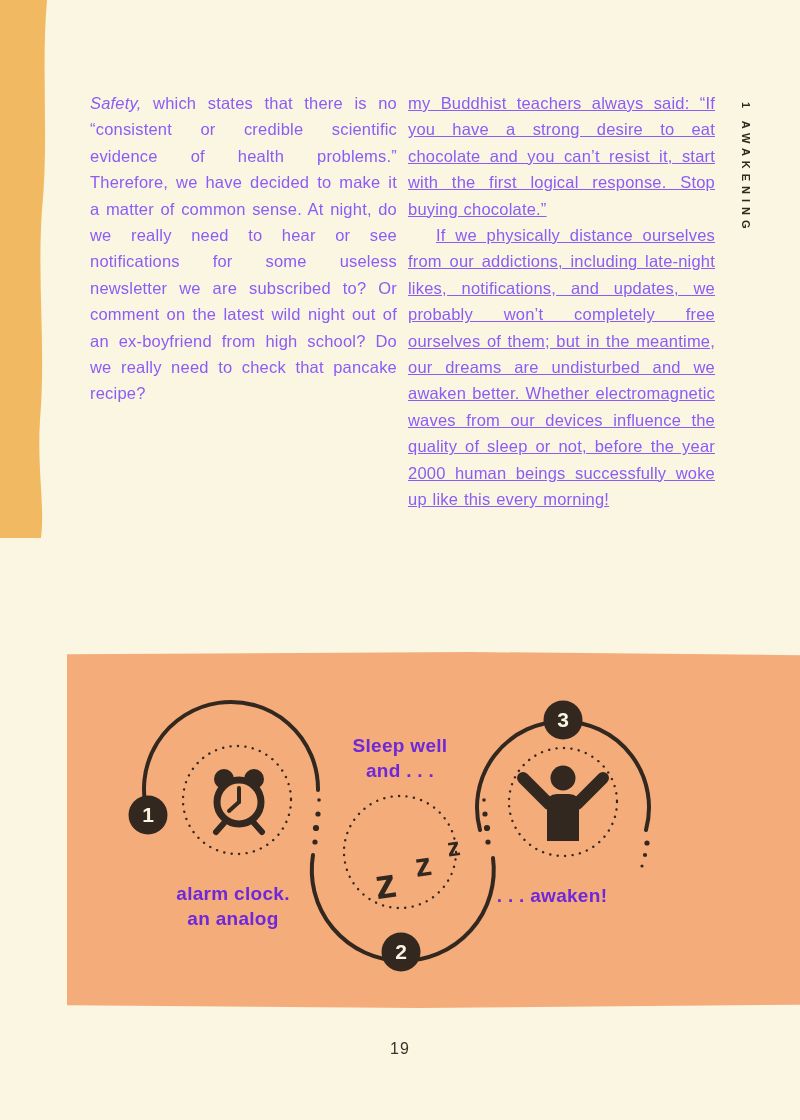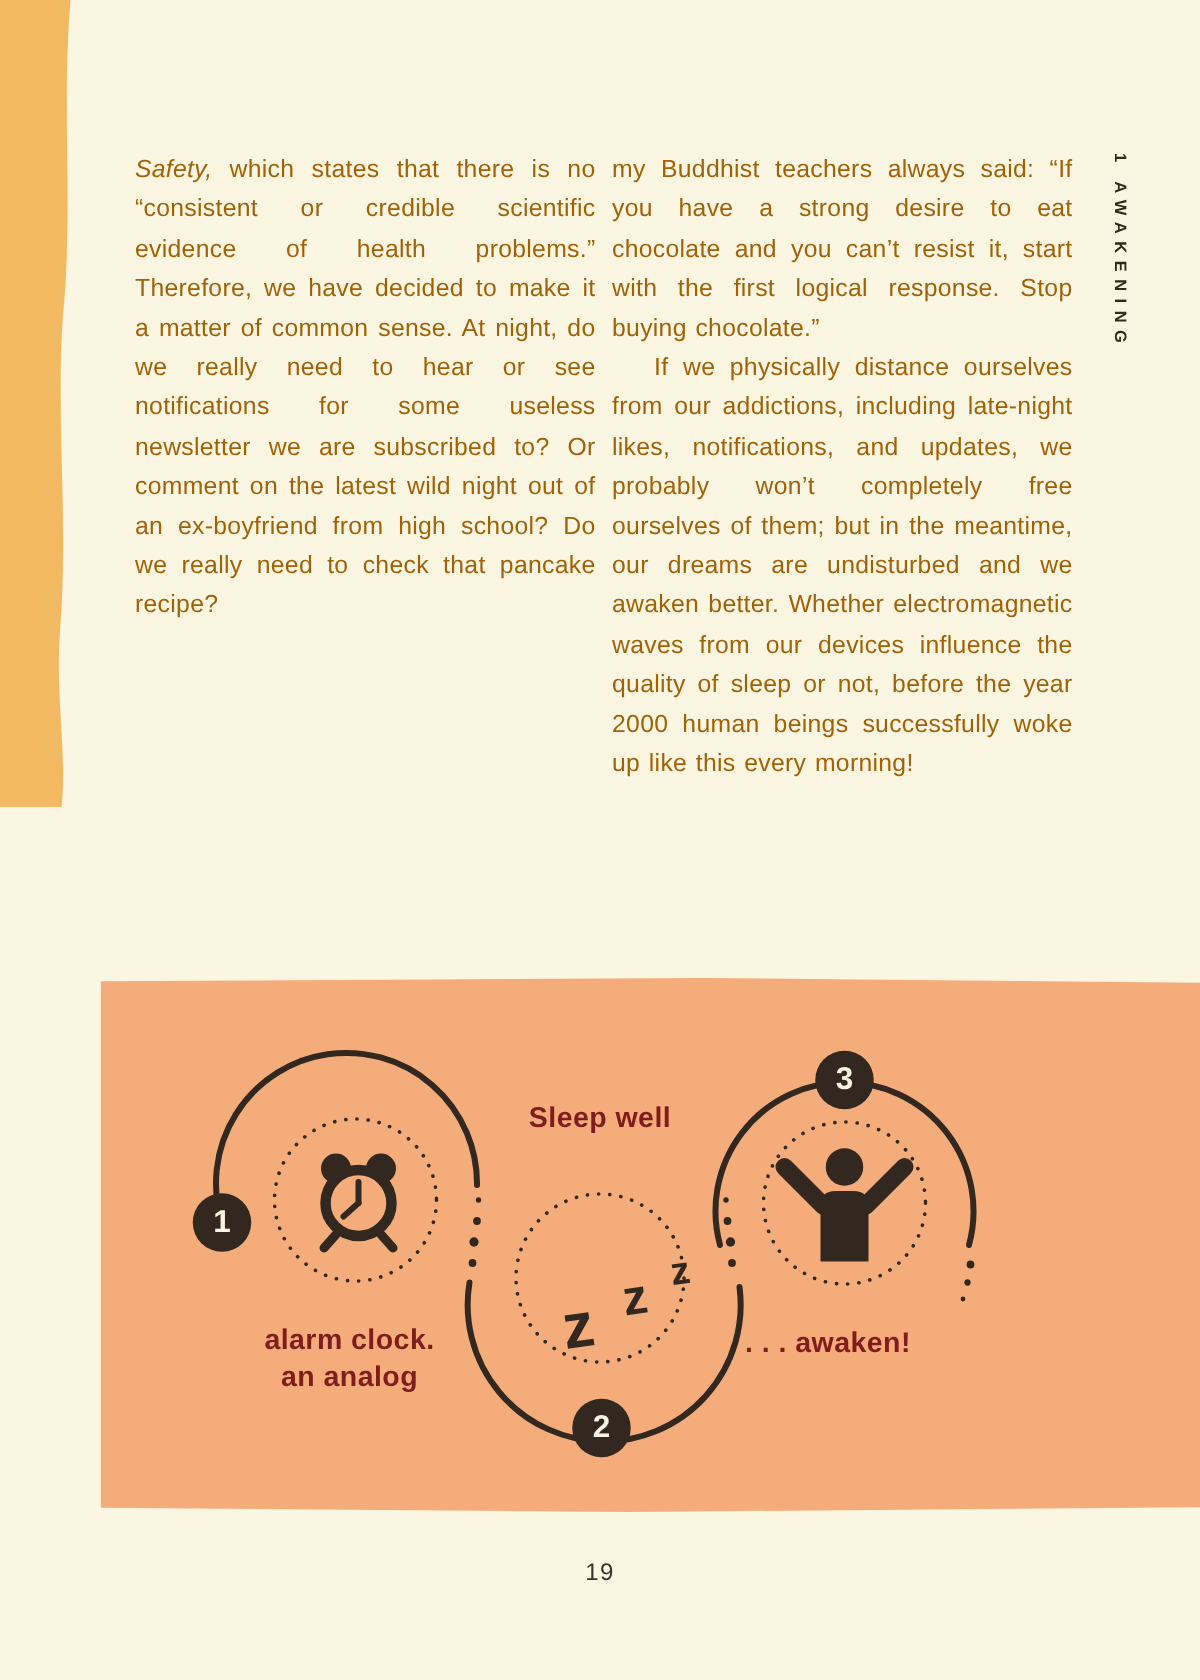--- a/index.html
+++ b/index.html
@@ -15,42 +15,42 @@
   .strip-svg{position:absolute;left:0;top:0;}
   
   .chapter-tab{
     position:absolute;left:740px;top:102px;
     writing-mode:vertical-rl;
     font-size:11px;font-weight:bold;letter-spacing:5px;
     color:#32281F;
   }
   
   .col{
-    position:absolute;top:100px;width:307px;
+    position:absolute;top:90px;width:307px;
     font-size:16.5px;line-height:26.4px;
-    color:#a16207;
+    color:#8b5cf6;
     text-align:justify;
     letter-spacing:0.2px;
     word-spacing:1px;
   }
   .col-left{left:90px;}
-  .col-right{left:408px;}
+  .col-right{left:408px;text-decoration:underline;}
   .col p{margin:0;}
   .col p.indent{text-indent:28px;}
   .lead-italic{font-style:italic;}
   
   .panel{
     position:absolute;left:67px;top:652px;width:733px;height:356px;
     background:#F5AC7B;
     clip-path:polygon(0% 0.6%, 55% 0%, 100% 0.9%, 100% 99.1%, 48% 100%, 0% 99.2%);
   }
   .panel-svg{position:absolute;left:0;top:0;}
   .panel-label{
     position:absolute;
-    color:#7f1d1d;font-weight:bold;font-size:19px;
+    color:#6d28d9;font-weight:bold;font-size:19px;
     text-align:center;line-height:25px;letter-spacing:0.3px;
   }
   .label-step2{left:253px;top:81px;width:160px;}
   .label-step1{left:86px;top:229px;width:160px;}
   .label-step3{left:405px;top:231px;width:160px;}
   .badge-num{
     position:absolute;width:40px;text-align:center;
     color:#FAF4E0;font-size:21px;font-weight:bold;
   }
   .badge-1{left:61px;top:151px;}
@@ -152,20 +152,21 @@
     <div class="badge-num badge-3">3</div>
 
     <div class="zzz">
       <span class="z1">z</span>
       <span class="z2">z</span>
       <span class="z3">z</span>
     </div>
 
     <div class="panel-label label-step2">
       <div>Sleep well</div>
+      <div>and . . .</div>
     </div>
     <div class="panel-label label-step1">
       <div>alarm clock.</div>
       <div>an analog</div>
     </div>
     <div class="panel-label label-step3">. . . awaken!</div>
   </div>
 
   <div class="page-number">19</div>
 

